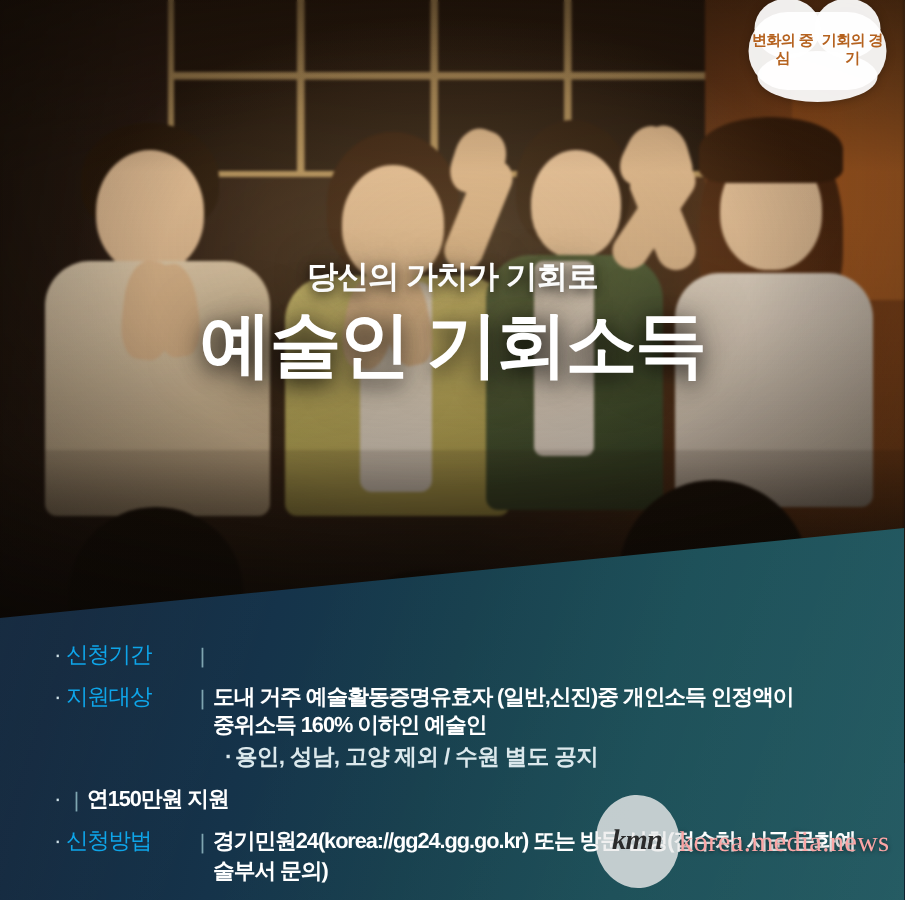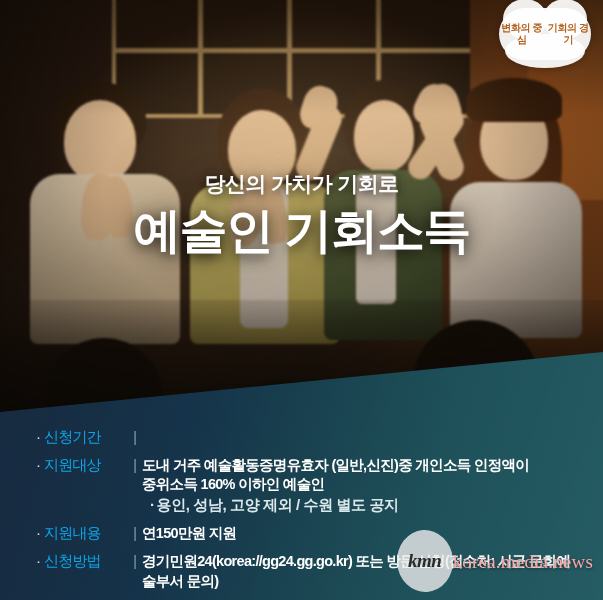--- a/index.html
+++ b/index.html
@@ -343,21 +343,20 @@
         <span>도내 거주 예술활동증명유효자 (일반,신진)중 개인소득 인정액이</span>
         <span class="ln2">
           <span>중위소득 160% 이하인 예술인</span>
           <span class="note"><span class="dot">·</span><span>용인, 성남, 고양 제외 / 수원 별도 공지</span></span>
         </span>
       </span>
     </div>
 
     <div class="row">
       <span class="bullet">·</span>
-      <span class="label">지원내용</span>
       <span class="sep">|</span>
       <span class="value">연150만원 지원</span>
     </div>
 
     <div class="row">
       <span class="bullet">·</span>
       <span class="label">신청방법</span>
       <span class="sep">|</span>
       <span class="value">경기민원24(korea://gg24.gg.go.kr) 또는 방문 신청(접수처: 시군 문화예술부서 문의)</span>
     </div>

